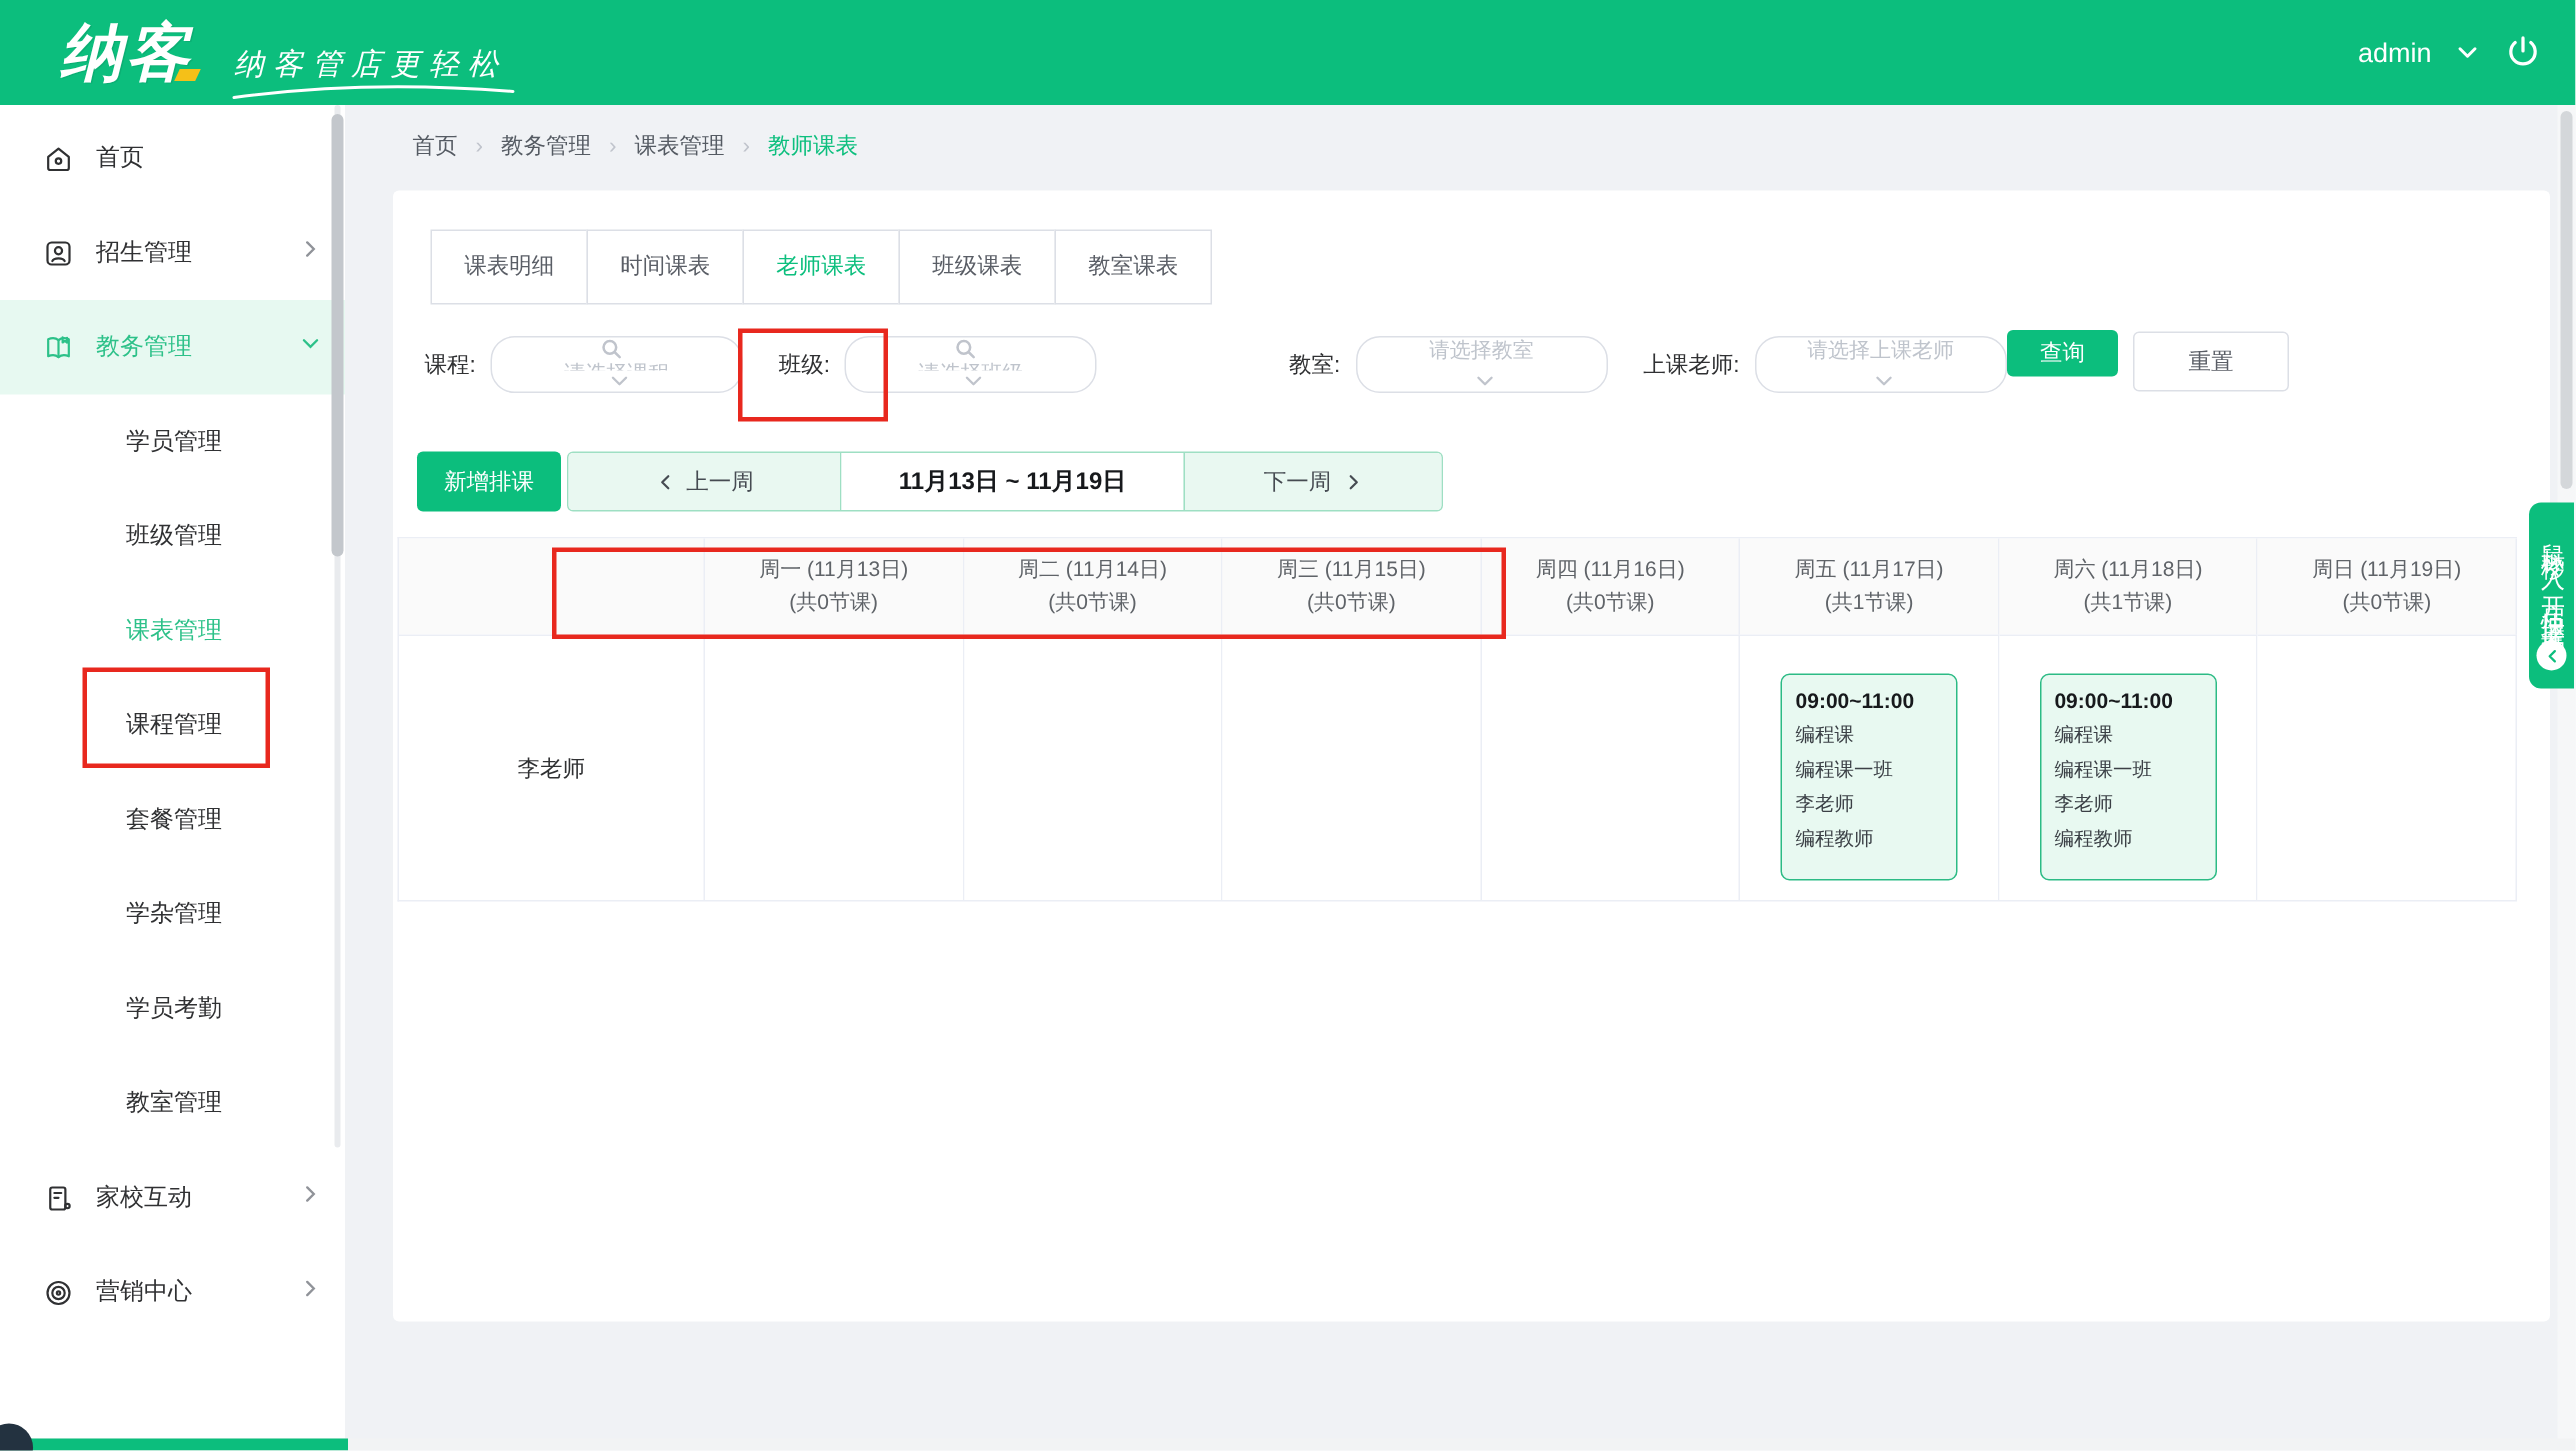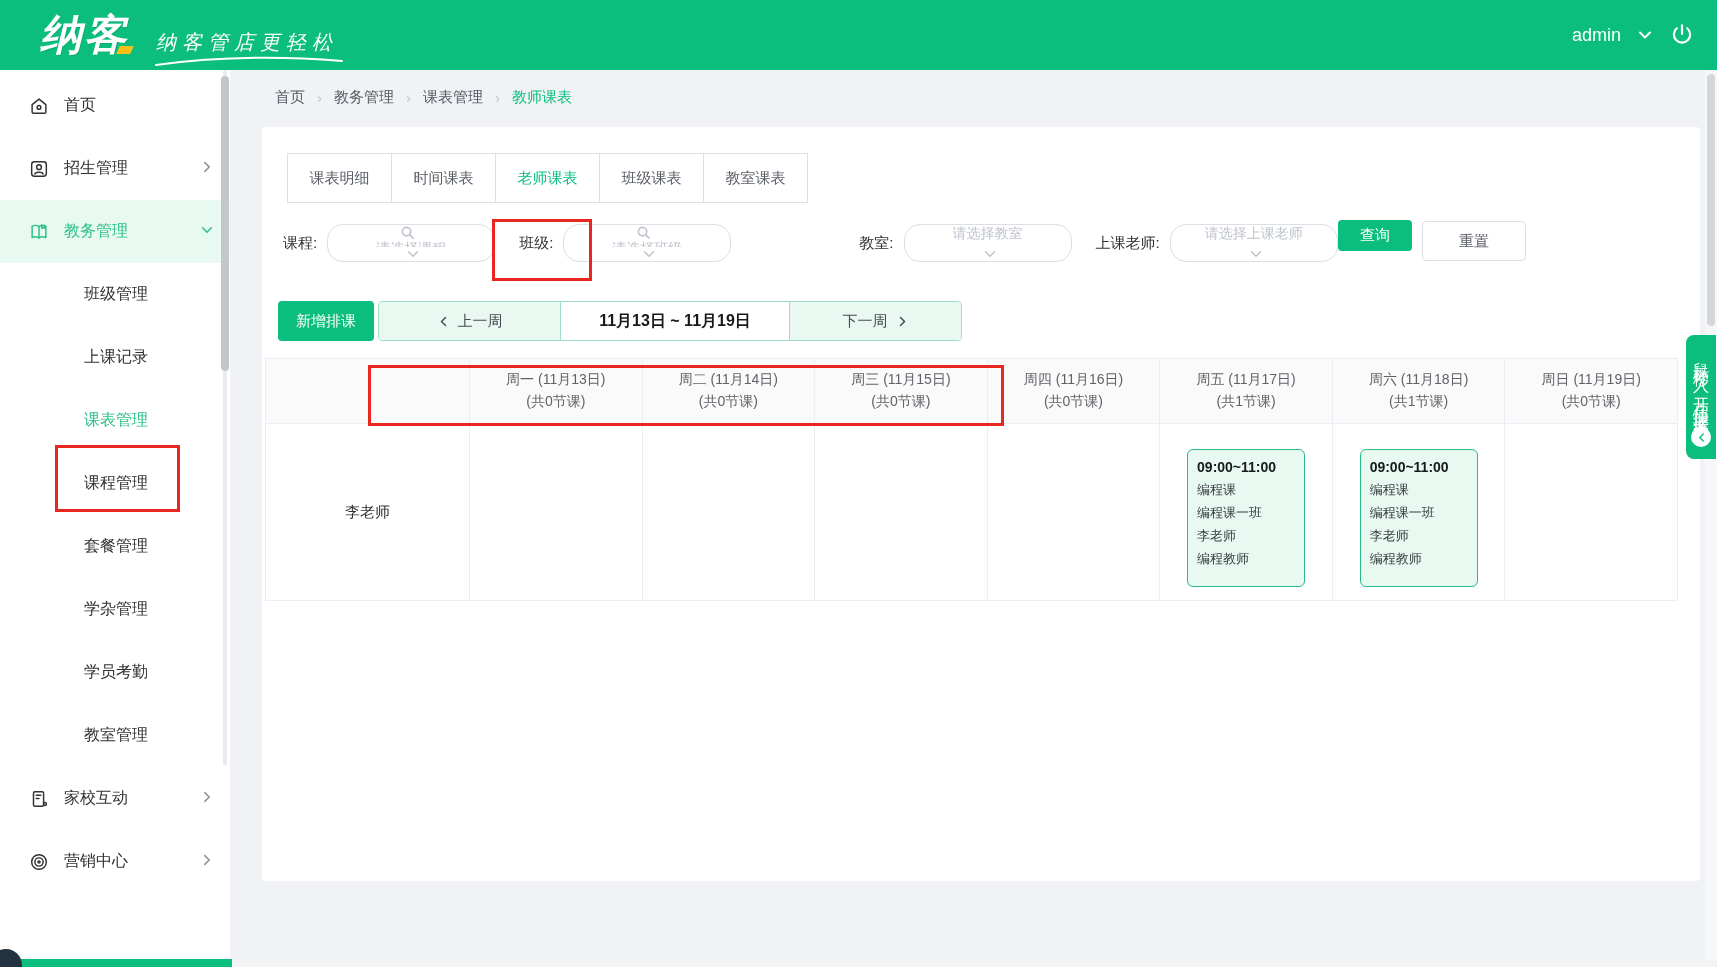--- a/index.html
+++ b/index.html
@@ -239,24 +239,24 @@
     </span>
     <span>教务管理</span>
     <span class="chev">
       <svg width="14" height="14" viewBox="0 0 16 16">
           <path d="M3 5.5 L8 10.5 L13 5.5"></path>
         </svg>
     </span>
   </div>
 
   <div class="sub-item">
+      <span>学员管理</span>
+    </div>
+  <div class="sub-item">
       <span>班级管理</span>
-    </div>
-  <div class="sub-item">
-      <span>上课记录</span>
     </div>
   <div class="sub-item active">
       <span>课表管理</span>
     </div>
   <div class="sub-item">
       <span>课程管理</span>
     </div>
   <div class="sub-item">
       <span>套餐管理</span>
     </div>

